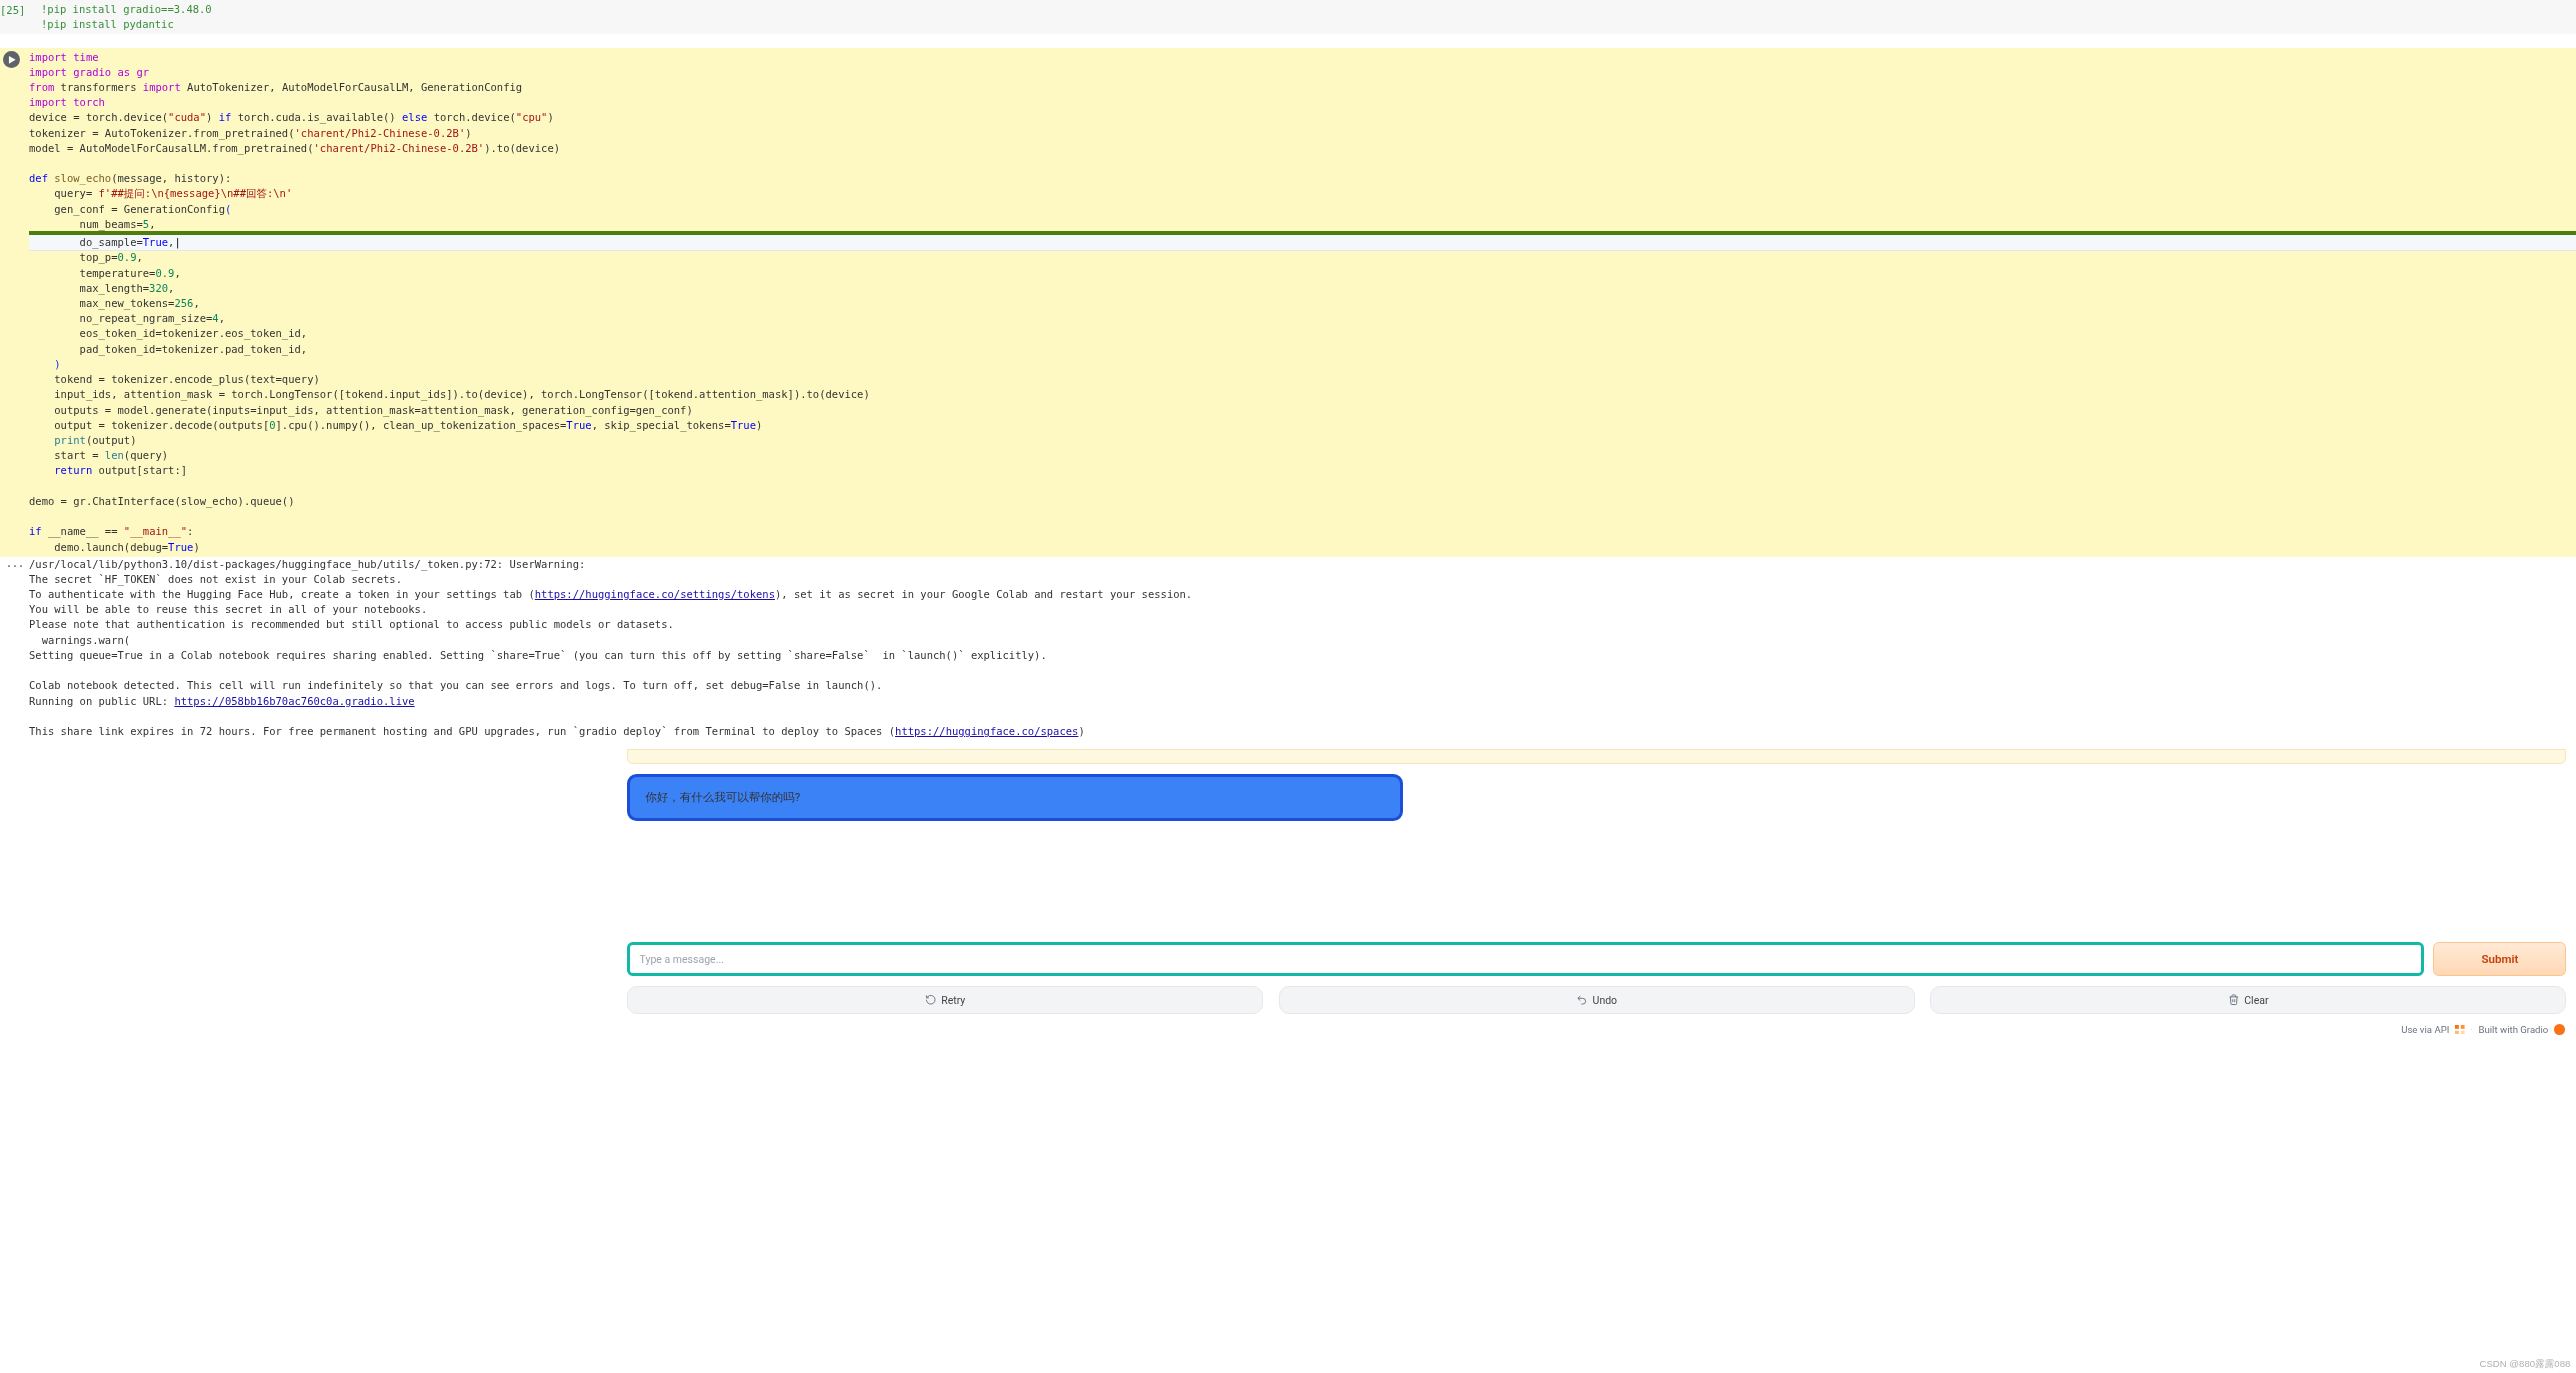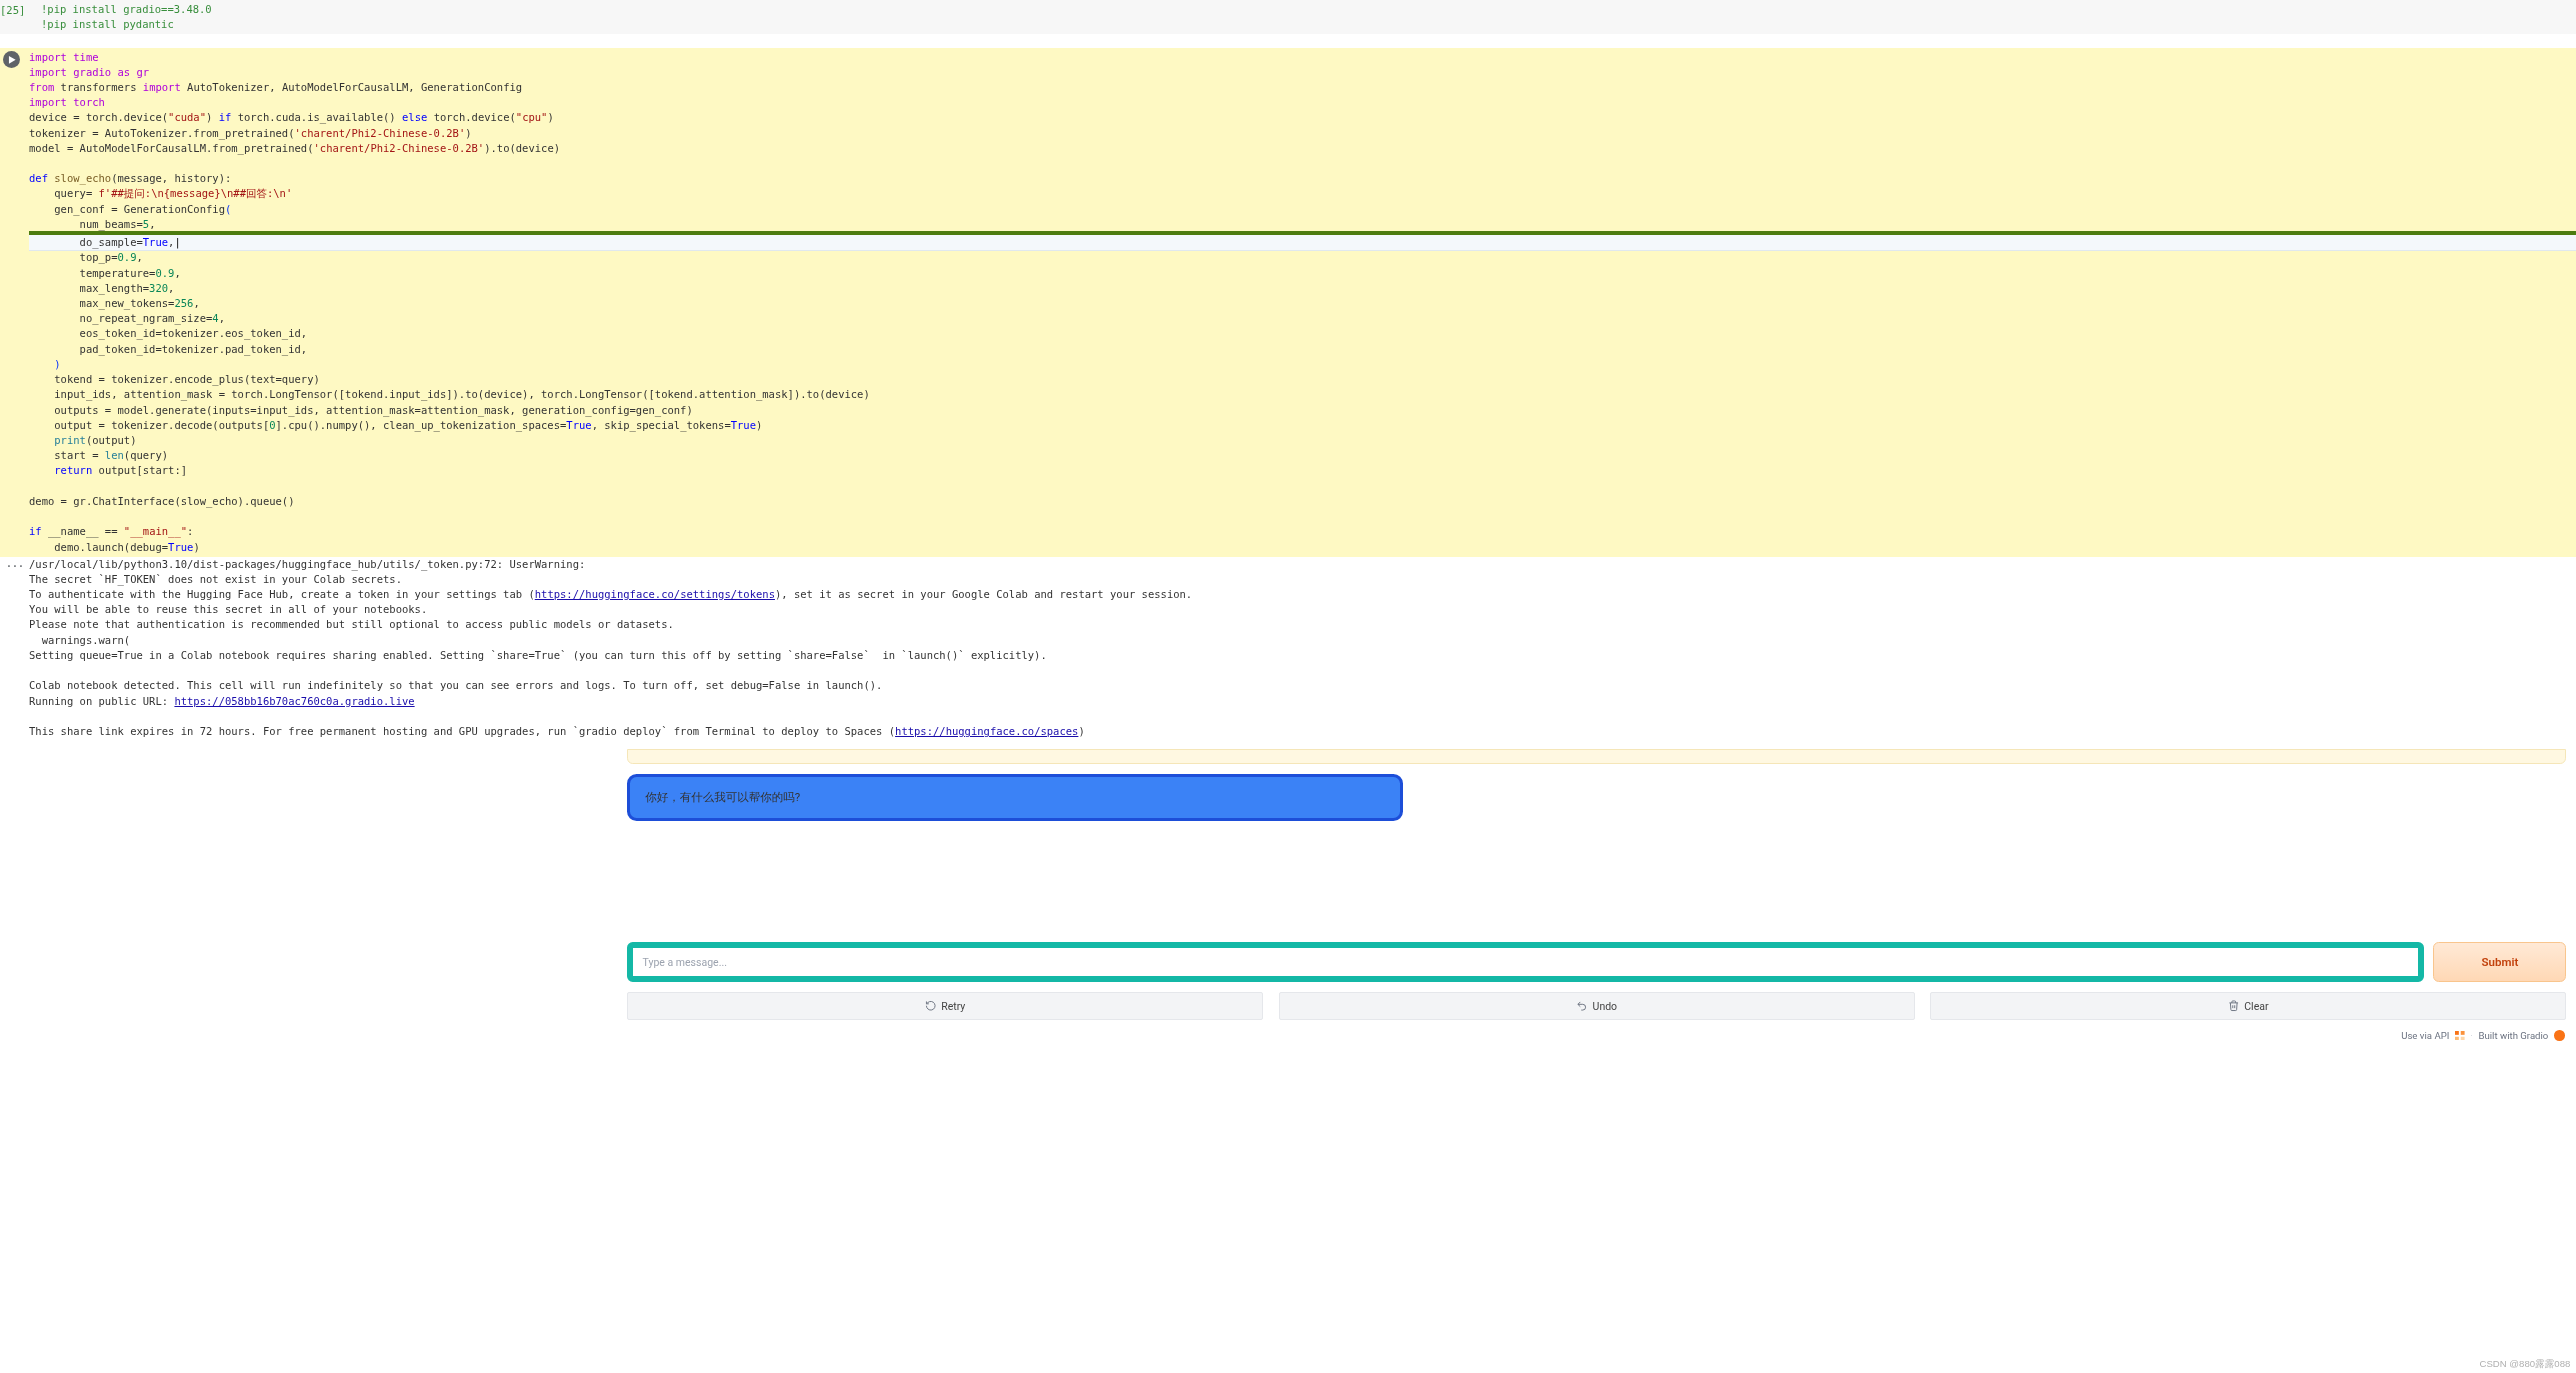--- a/index.html
+++ b/index.html
@@ -143,21 +143,21 @@
   }
 
   .msg-row {
     display: flex;
     gap: 9.6px;
     margin-top: 5.7px;
   }
 
   .msg-input {
     flex: 1;
-    border: 6px solid #14b8a6;
+    border: 3px solid #14b8a6;
     border-radius: 5.7px;
     padding: 7.7px 9.6px;
     font-size: 10.5px;
     color: #9ca3af;
     background: #fff;
   }
 
   .submit-btn {
     width: 133px;
     background: linear-gradient(180deg, #ffe9d6, #ffd8b5);
@@ -174,21 +174,21 @@
   .action-row {
     display: flex;
     gap: 15.3px;
     margin-top: 9.6px;
   }
 
   .action-btn {
     flex: 1;
     background: #f3f4f6;
     border: 1px solid #e5e7eb;
-    border-radius: 2px;
+    border-radius: 10px;
     padding: 6.7px 0;
     font-size: 10.5px;
     color: #444;
     display: flex;
     align-items: center;
     justify-content: center;
     gap: 4.8px;
   }
 
   .action-icon {

